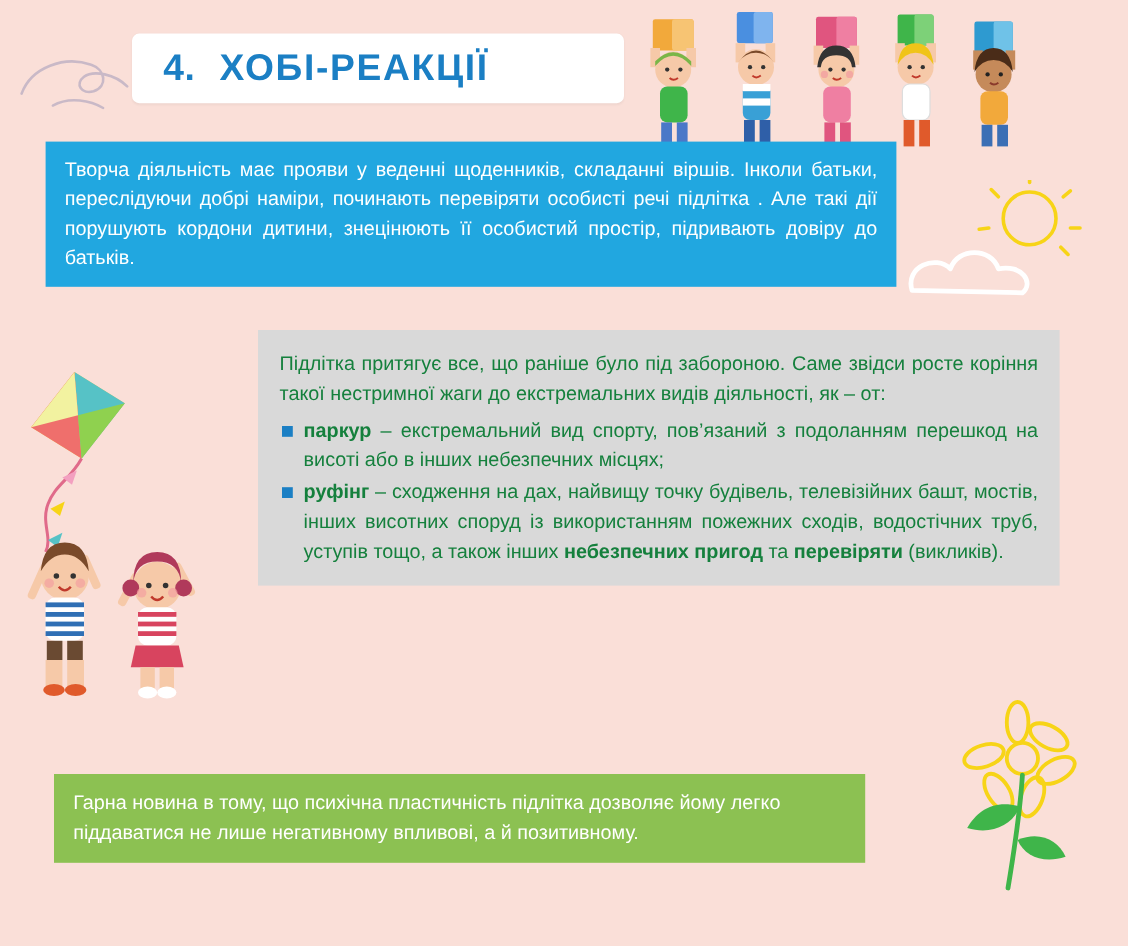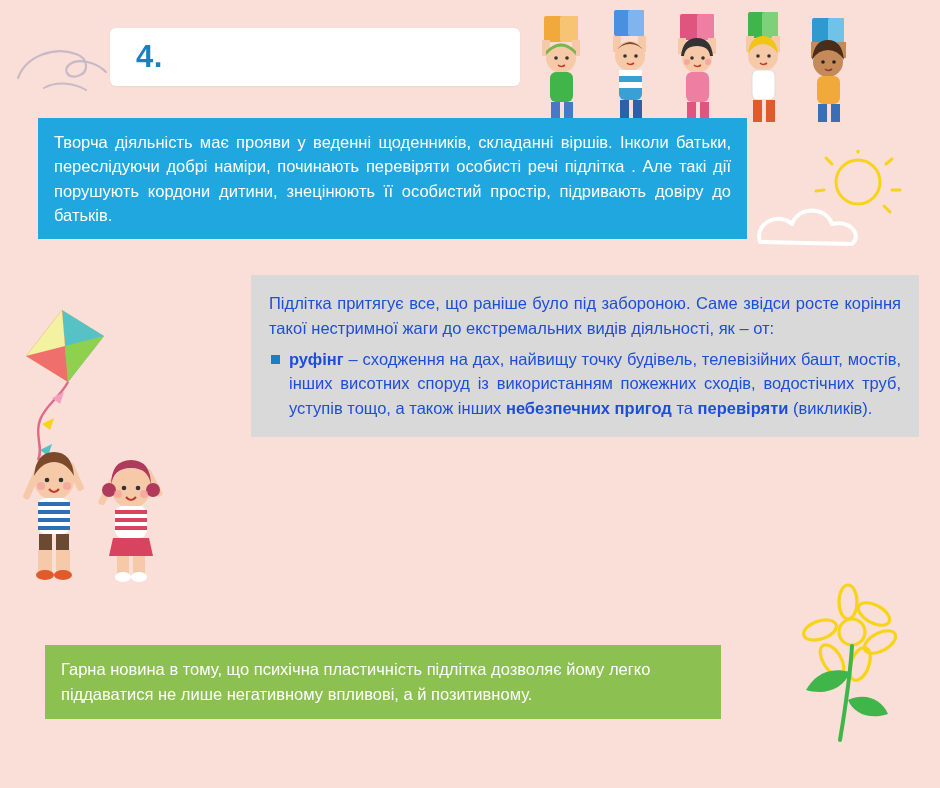--- a/index.html
+++ b/index.html
@@ -64,26 +64,25 @@
     text-align: justify;
   }
 
   
   .grey-block {
     position: absolute;
     left: 215px;
     top: 275px;
     width: 668px;
     background: #d9d9d9;
-    color: #1d4ed8;
+    color: #15803d;
     font-size: 16.5px;
     line-height: 1.5;
     padding: 16px 18px 14px 18px;
     box-sizing: border-box;
-    margin-left: 36px;
   }
   .grey-block p.intro {
     margin: 0 0 6px 0;
     text-align: justify;
   }
   .bullets { list-style: none; margin: 0; padding: 0; }
   .bullets li {
     position: relative;
     padding-left: 20px;
     margin-bottom: 2px;
@@ -302,29 +301,33 @@
     <ellipse cx="50" cy="62" rx="17" ry="9" transform="rotate(-18 50 62)"></ellipse>
     <circle cx="82" cy="64" r="13"></circle>
   </g>
   <path d="M82 78 C 80 110, 76 136, 70 172" fill="none" stroke="#3fb54a" stroke-width="4" stroke-linecap="round"></path>
   <path d="M80 104 C 58 98, 44 108, 36 122 C 56 128, 74 120, 80 104Z" fill="#3fb54a"></path>
   <path d="M78 132 C 96 124, 112 132, 118 146 C 100 152, 84 146, 78 132Z" fill="#3fb54a"></path>
 </svg>
 
 <div class="title-wrap">
   <span class="title-num">4.</span>
+  <span class="title-text">ХОБІ-РЕАКЦІЇ</span>
 </div>
 
 <div class="blue-block">
   <span>Творча діяльність має прояви у веденні щоденників, складанні віршів. Інколи батьки, переслідуючи добрі наміри, починають перевіряти особисті речі підлітка . Але такі дії порушують кордони дитини, знецінюють її особистий простір, підривають довіру до батьків.</span>
 </div>
 
 <div class="grey-block">
   <p class="intro">Підлітка притягує все, що раніше було під забороною. Саме звідси росте коріння такої нестримної жаги до екстремальних видів діяльності, як – от:</p>
   <ul class="bullets">
+    <li>
+      <span class="sq"></span><b>паркур</b><span> – екстремальний вид спорту, пов’язаний з подоланням перешкод на висоті або в інших небезпечних місцях;</span>
+    </li>
     <li>
       <span class="sq"></span><b>руфінг</b><span> – сходження на дах, найвищу точку будівель, телевізійних башт, мостів, інших висотних споруд із використанням пожежних сходів, водостічних труб, уступів тощо, а також інших </span><b>небезпечних пригод</b><span> та </span><b>перевіряти</b><span> (викликів).</span>
     </li>
   </ul>
 </div>
 
 <div class="green-block">
   <span>Гарна новина в тому, що психічна пластичність підлітка дозволяє йому легко піддаватися не лише негативному впливові, а й позитивному.</span>
 </div>
 

